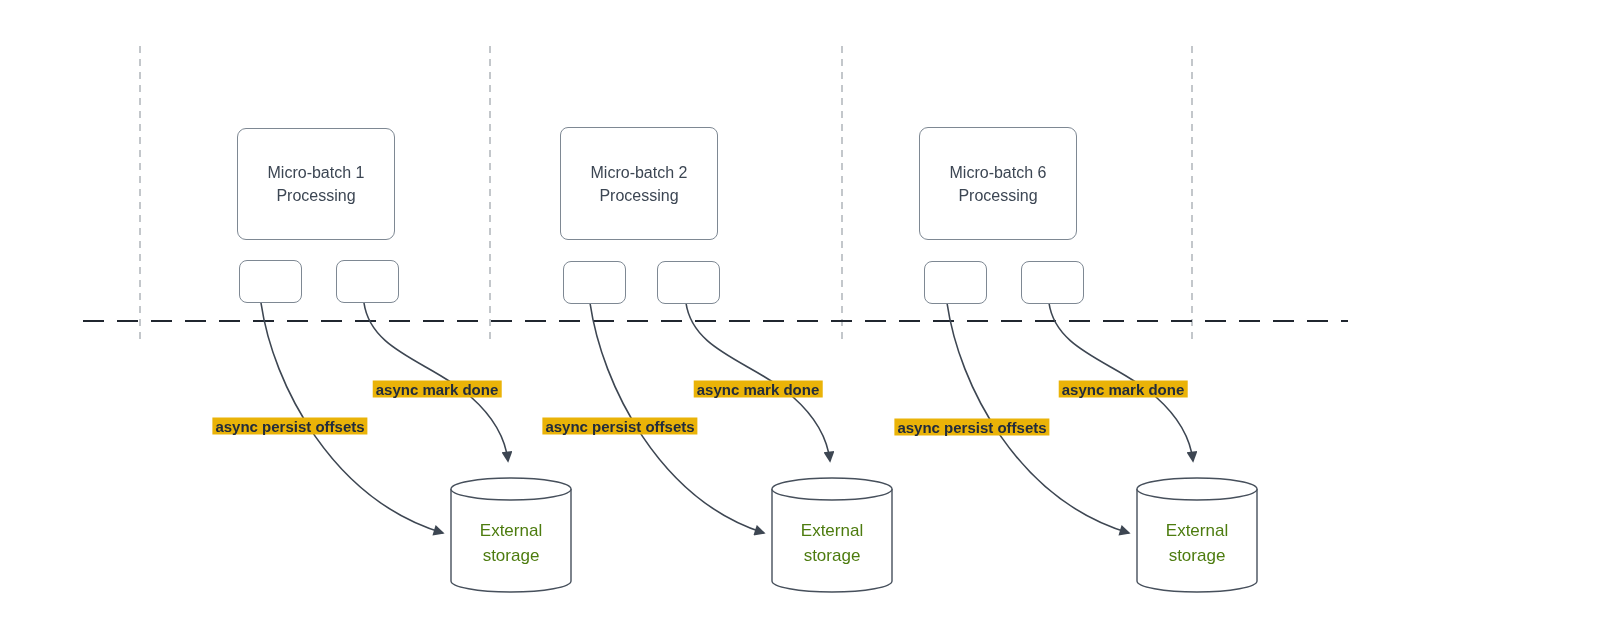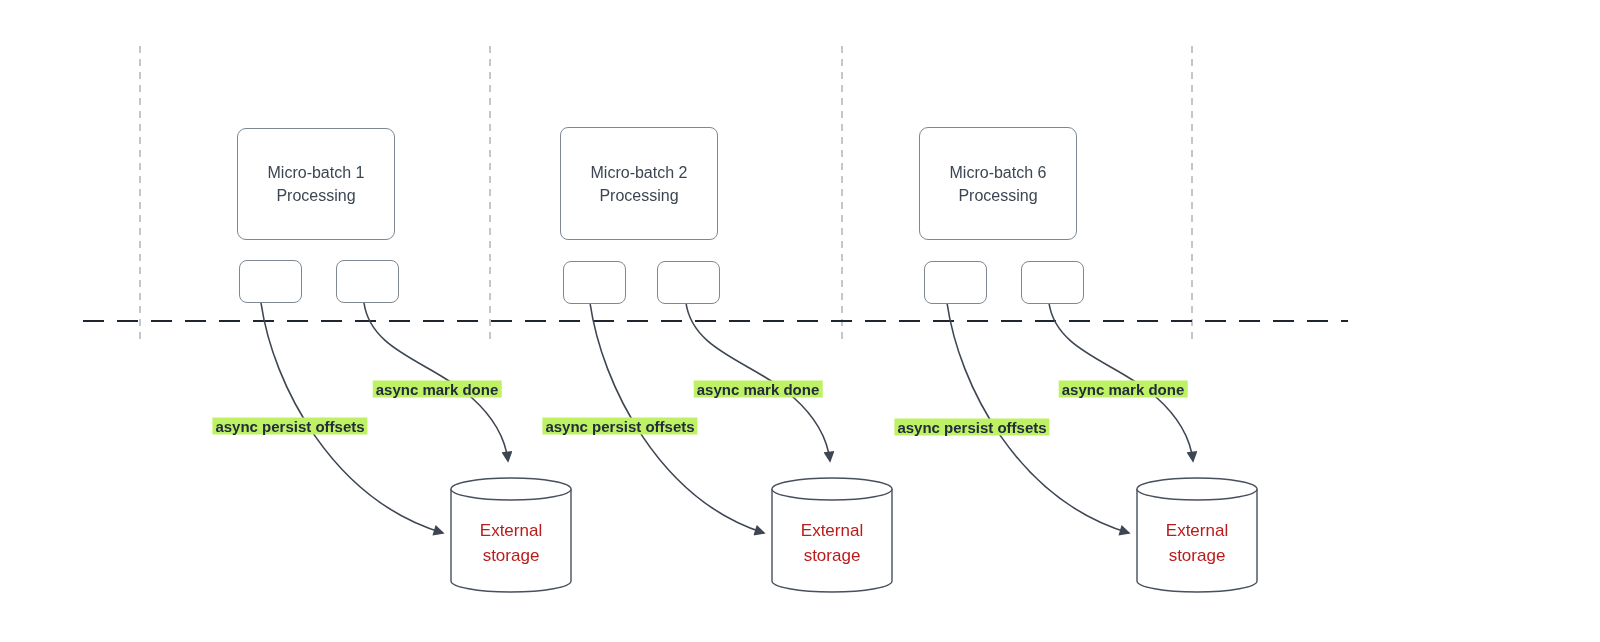--- a/index.html
+++ b/index.html
@@ -35,35 +35,35 @@
     box-sizing: border-box;
     width: 63px;
     height: 43px;
     background: #ffffff;
     border: 1.5px solid #7e8893;
     border-radius: 8px;
   }
   .edge-label {
     position: absolute;
     transform: translate(-50%, -50%);
-    background: #bef264;
+    background: #eab308;
     padding: 0 3px;
     font-size: 15px;
     font-weight: 700;
     color: #222c3c;
     white-space: nowrap;
   }
   .storage-label {
     position: absolute;
     transform: translate(-50%, -50%);
     white-space: pre-line;
     text-align: center;
     font-size: 17px;
     line-height: 25px;
-    color: #b91c1c;
+    color: #4d7c0f;
   }
   .time-label {
     position: absolute;
     transform: translate(-50%, -50%);
     font-size: 20px;
     color: #2b3441;
     white-space: nowrap;
   }
 </style>
 </head>

